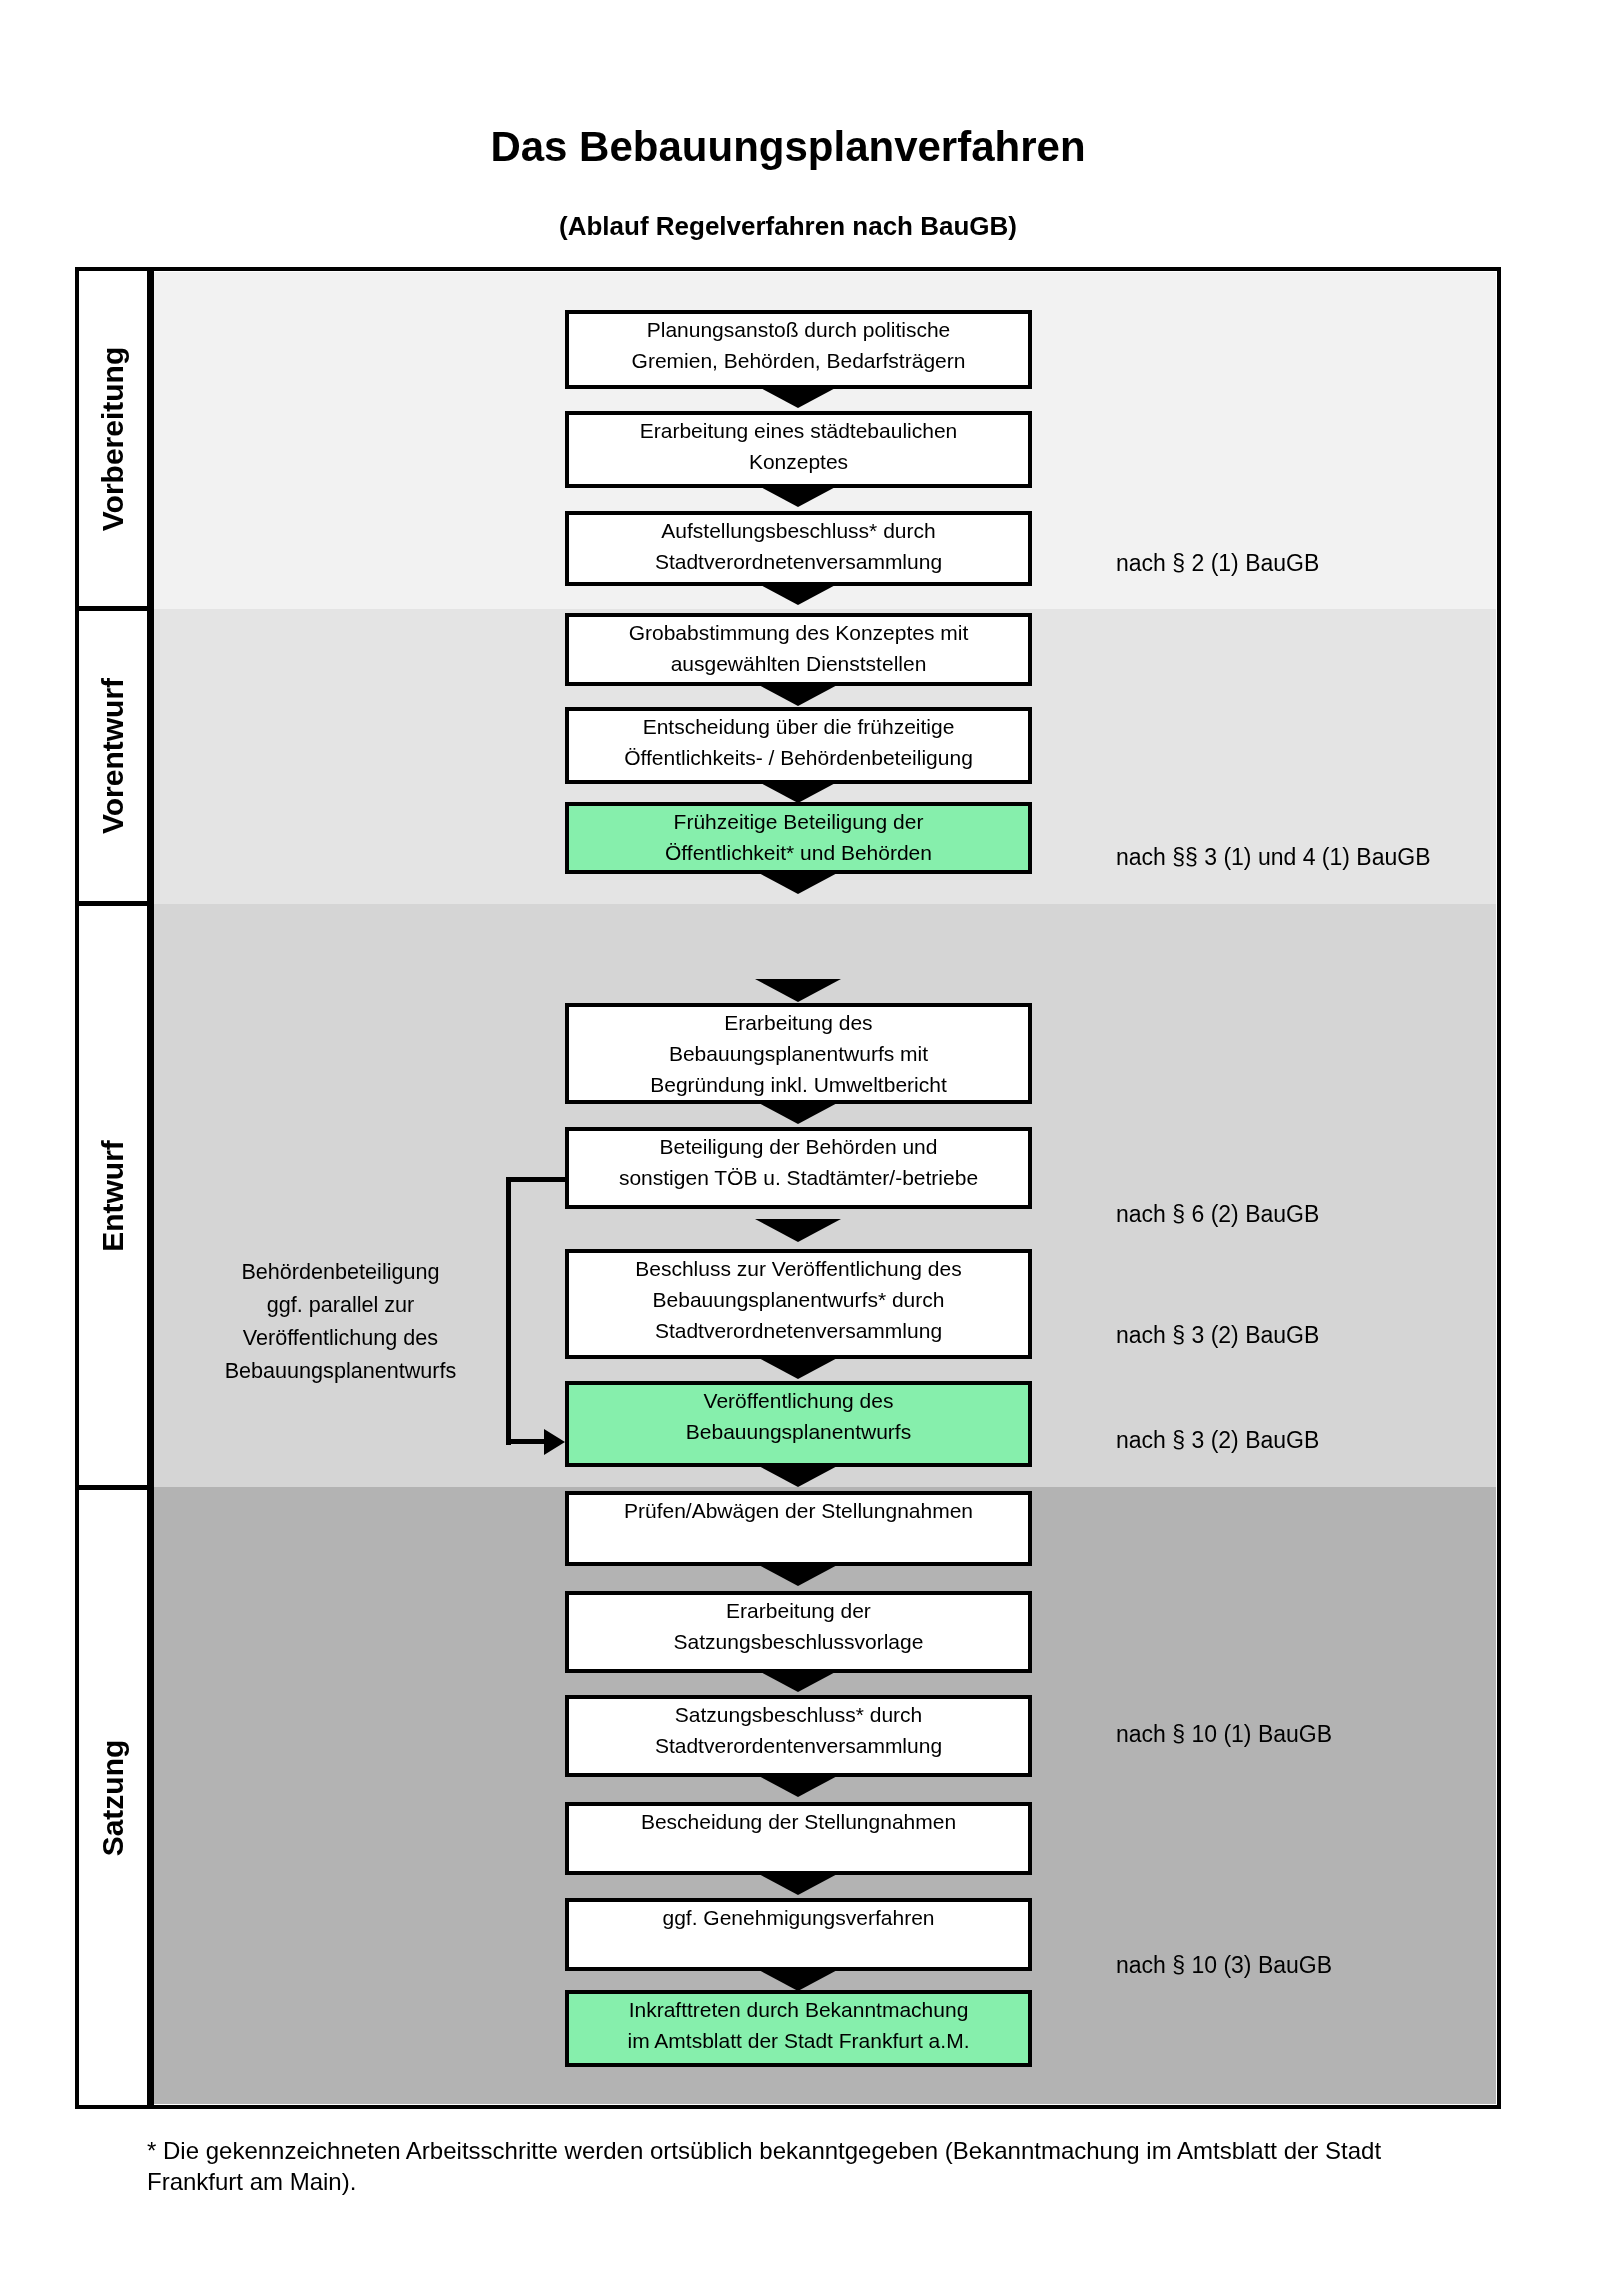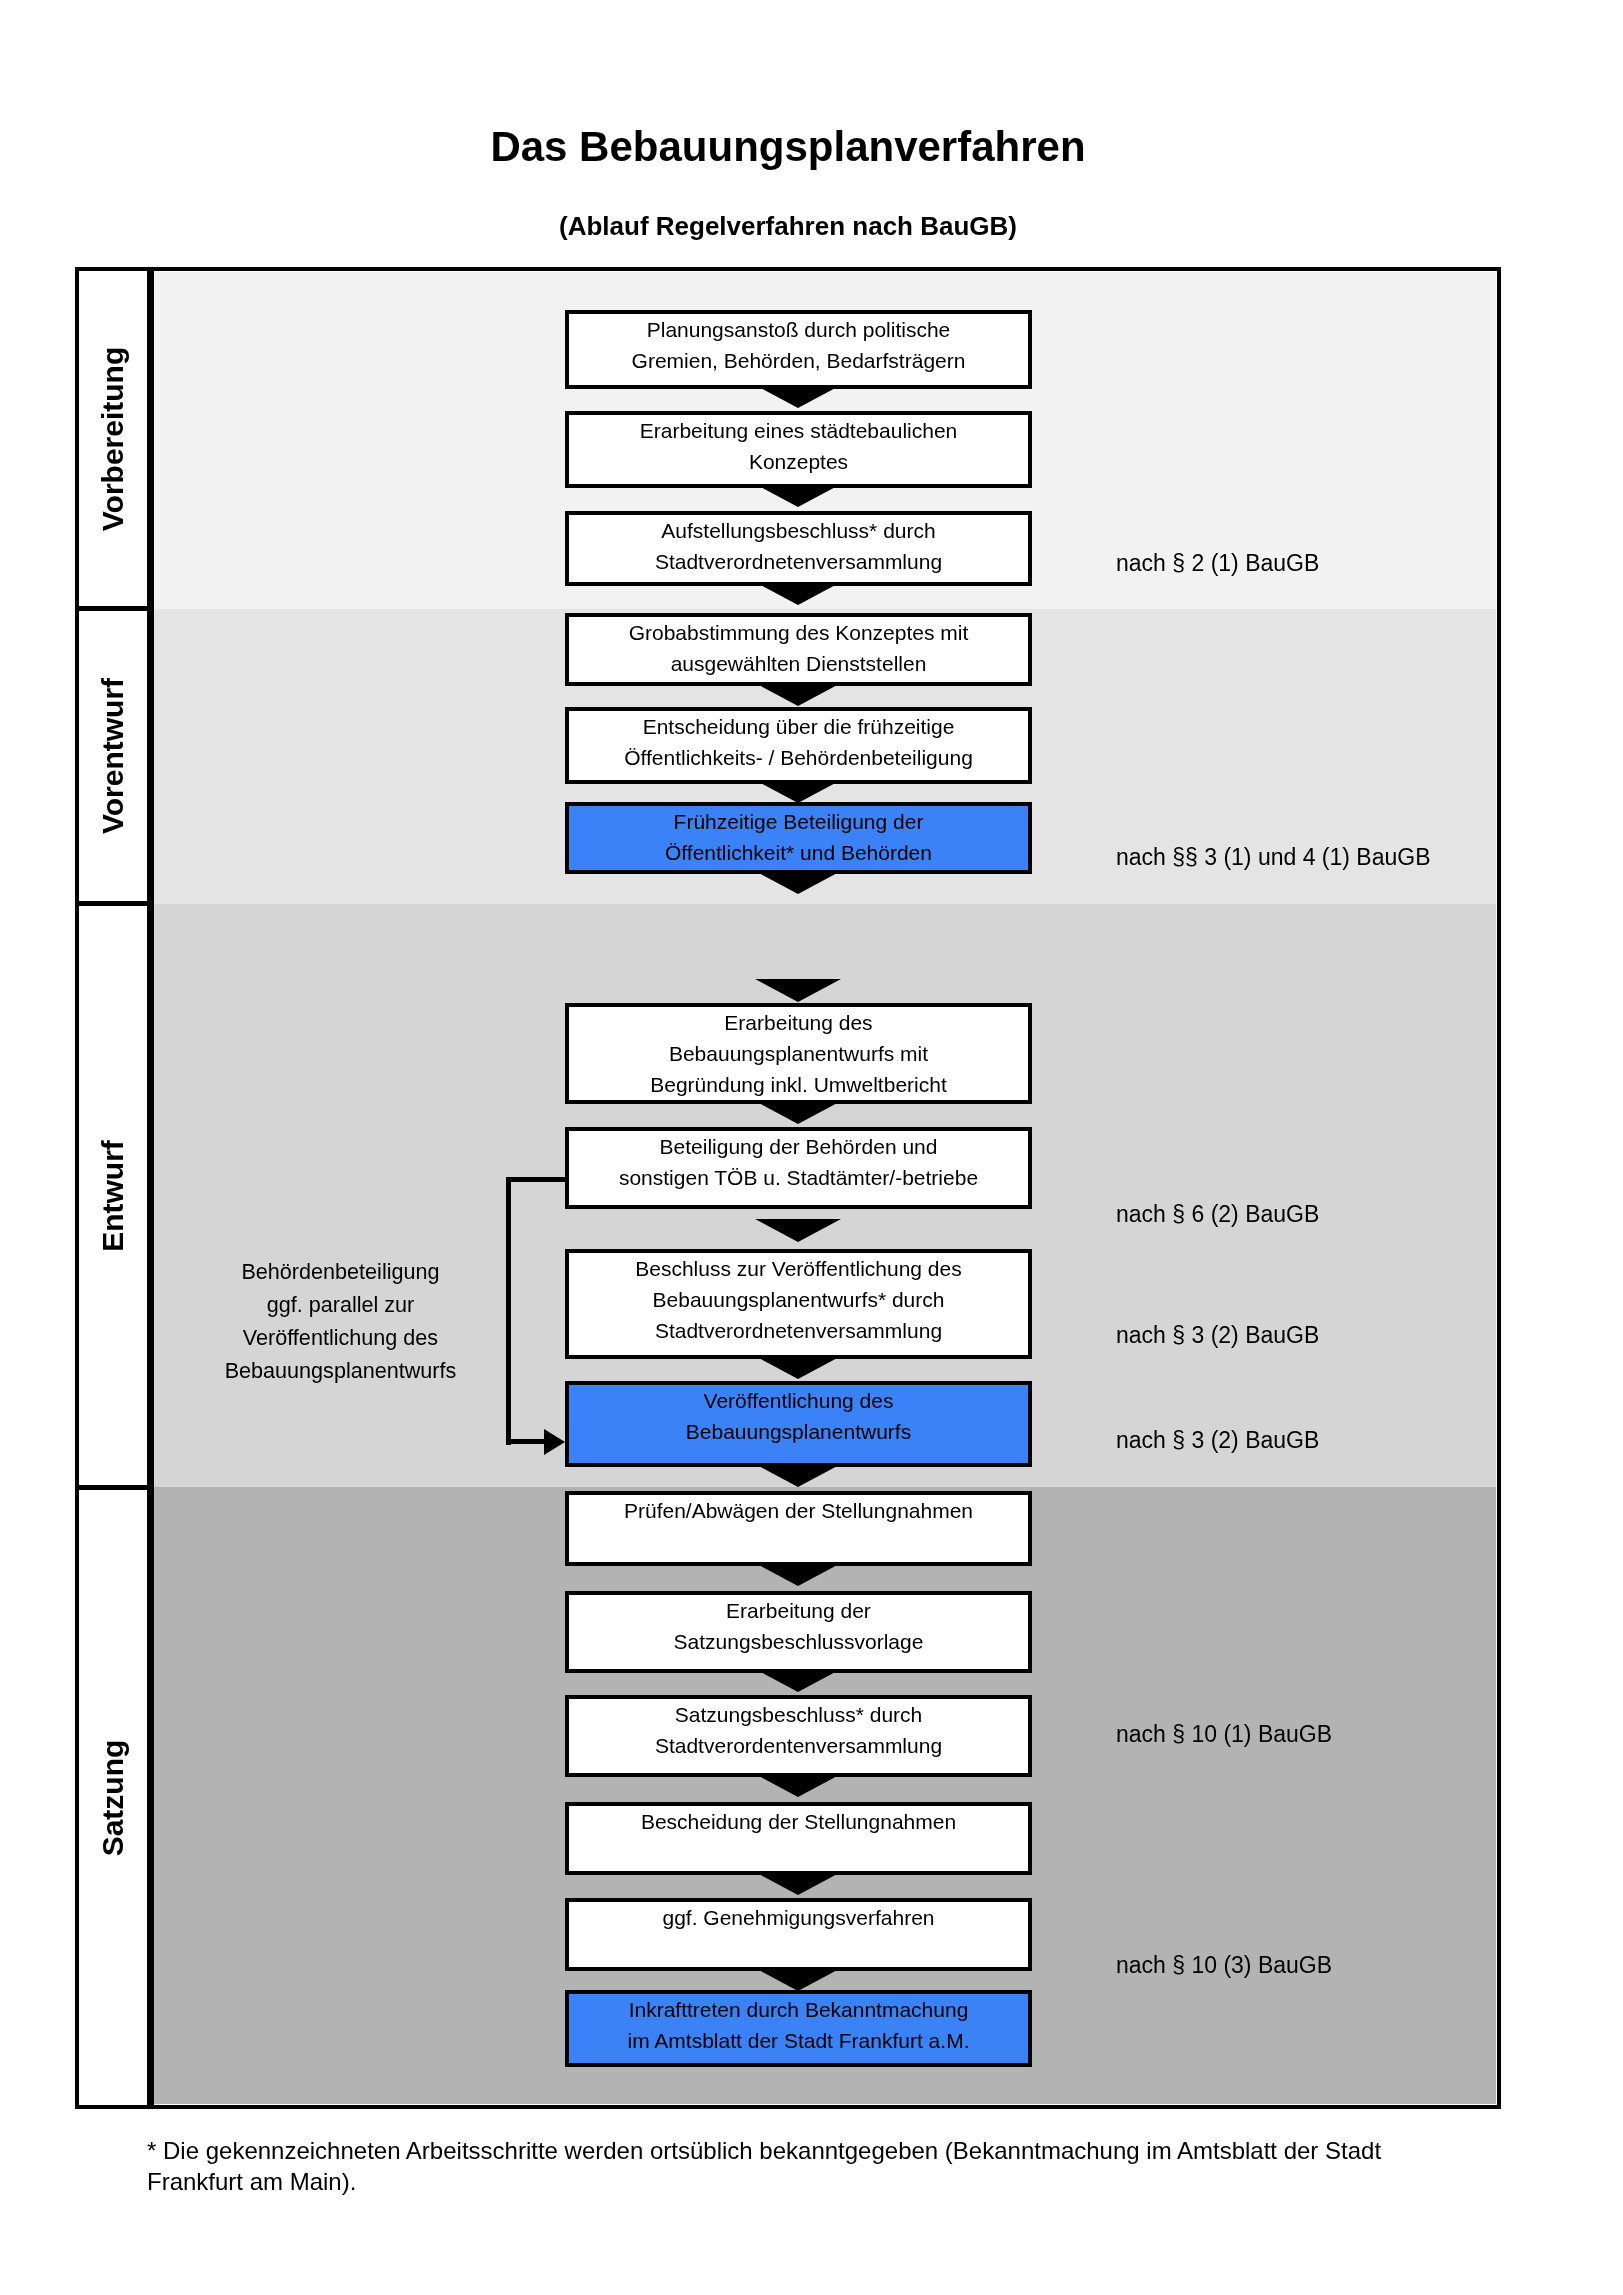--- a/index.html
+++ b/index.html
@@ -44,21 +44,21 @@
   .l4{top:1490px;height:615px;}
   .labeldiv{position:absolute;left:75px;width:79px;height:5.2px;background:#000;}
   .box{
     position:absolute;left:565px;width:467px;
     border:4.6px solid #000;box-sizing:border-box;background:#fff;
     display:flex;align-items:flex-start;justify-content:center;
     text-align:center;font-size:21px;line-height:31px;
     white-space:pre-line;padding:0 9.2px;
   }
   .box .b{font-weight:normal;}
-  .box.blue{background:#3b82f6;}
+  .box.blue{background:#86efac;}
   .arrow{
     position:absolute;left:755px;width:0;height:0;
     border-left:43px solid transparent;border-right:43px solid transparent;
     border-top:23.6px solid #000;
   }
   .ref{
     position:absolute;left:1100px;height:30px;line-height:30px;
     font-size:23px;white-space:nowrap;margin-left:16px;
   }
   .sidenote{

